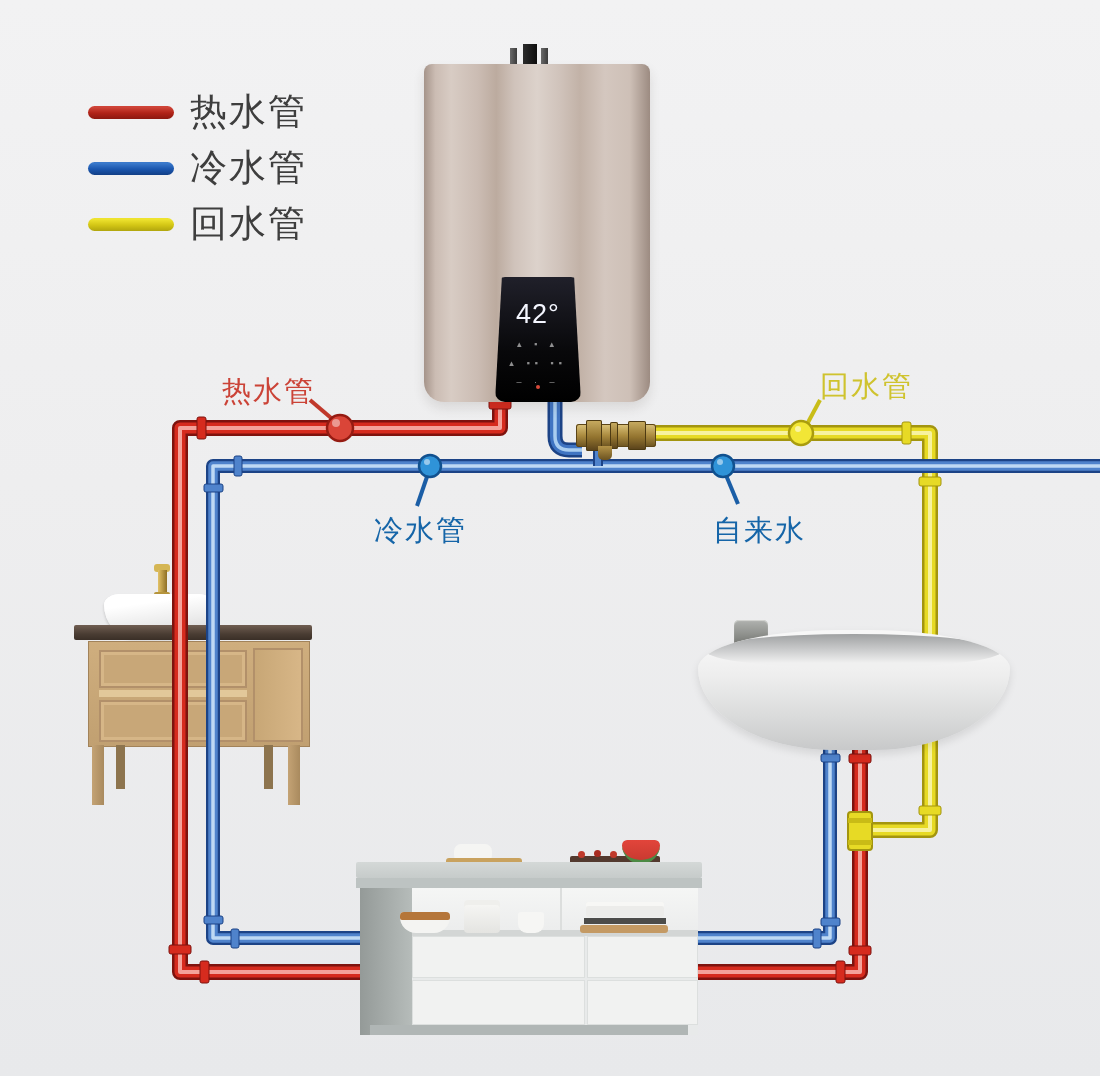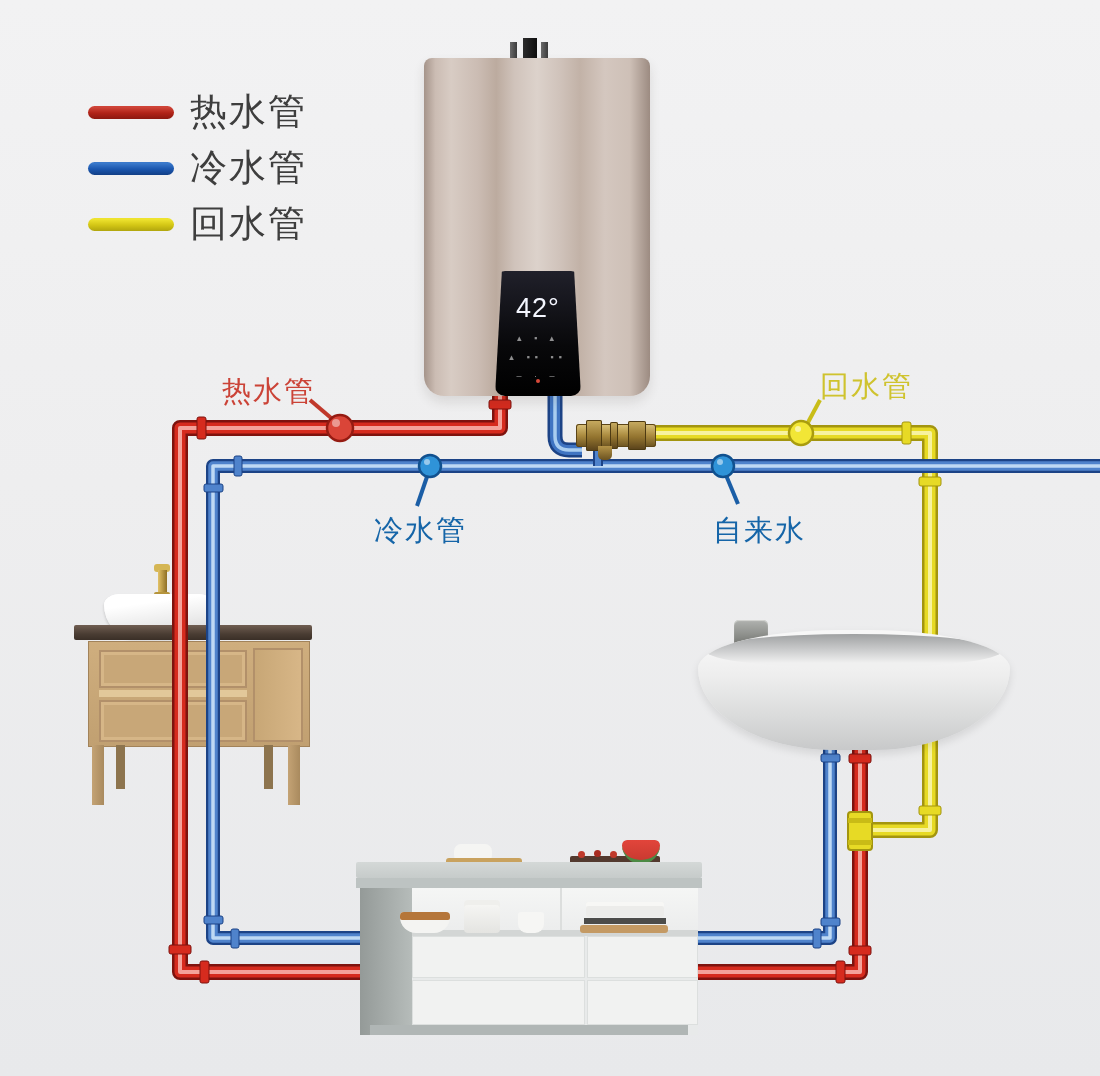--- a/index.html
+++ b/index.html
@@ -17,21 +17,21 @@
   .legend-label{margin-left:16px;font-size:37px;color:#3e3e3e;letter-spacing:2px;}
   
   .ann{position:absolute;font-size:29px;font-weight:500;letter-spacing:2px;z-index:6;}
   .ann-hot{left:222px;top:372px;color:#cb4337;}
   .ann-return{left:820px;top:367px;color:#cfc32e;}
   .ann-cold{left:374px;top:511px;color:#1565a8;}
   .ann-tap{left:713px;top:511px;color:#1565a8;}
   
   .pipes{position:absolute;left:0;top:0;z-index:2;}
   
-  .heater{position:absolute;left:424px;top:38px;width:226px;height:358px;z-index:3;}
+  .heater{position:absolute;left:424px;top:44px;width:226px;height:358px;z-index:3;}
   .heater-body{position:absolute;left:0;top:20px;width:226px;height:338px;
     border-radius:8px 8px 20px 20px;
     background:linear-gradient(90deg,#a5948a 0%,#cbbcb3 5%,#d8ccc4 12%,#cbbcb3 24%,#bcab9f 32%,#d0c3bb 40%,#dcd2cb 50%,#d0c3bb 60%,#c2b2a7 69%,#d4c7bf 80%,#cec0b7 91%,#9c8b81 100%);
     box-shadow:0 6px 12px rgba(60,50,45,.12);}
   .flue-side{position:absolute;width:7px;height:16px;top:4px;background:linear-gradient(90deg,#6a6a6a,#3c3c3c);}
   .flue-mid{position:absolute;left:99px;top:0;width:14px;height:21px;background:linear-gradient(90deg,#2c2c2c,#0e0e0e);}
   .display{position:absolute;left:71px;top:233px;width:86px;height:125px;
     background:linear-gradient(180deg,#20202a 0%,#08080a 60%,#000 100%);
     clip-path:polygon(8% 0,92% 0,100% 100%,0 100%);border-radius:10px;color:#fff;text-align:center;}
   .display-temp{display:block;margin-top:22px;font-size:27px;letter-spacing:1px;color:#f4f6ff;}

